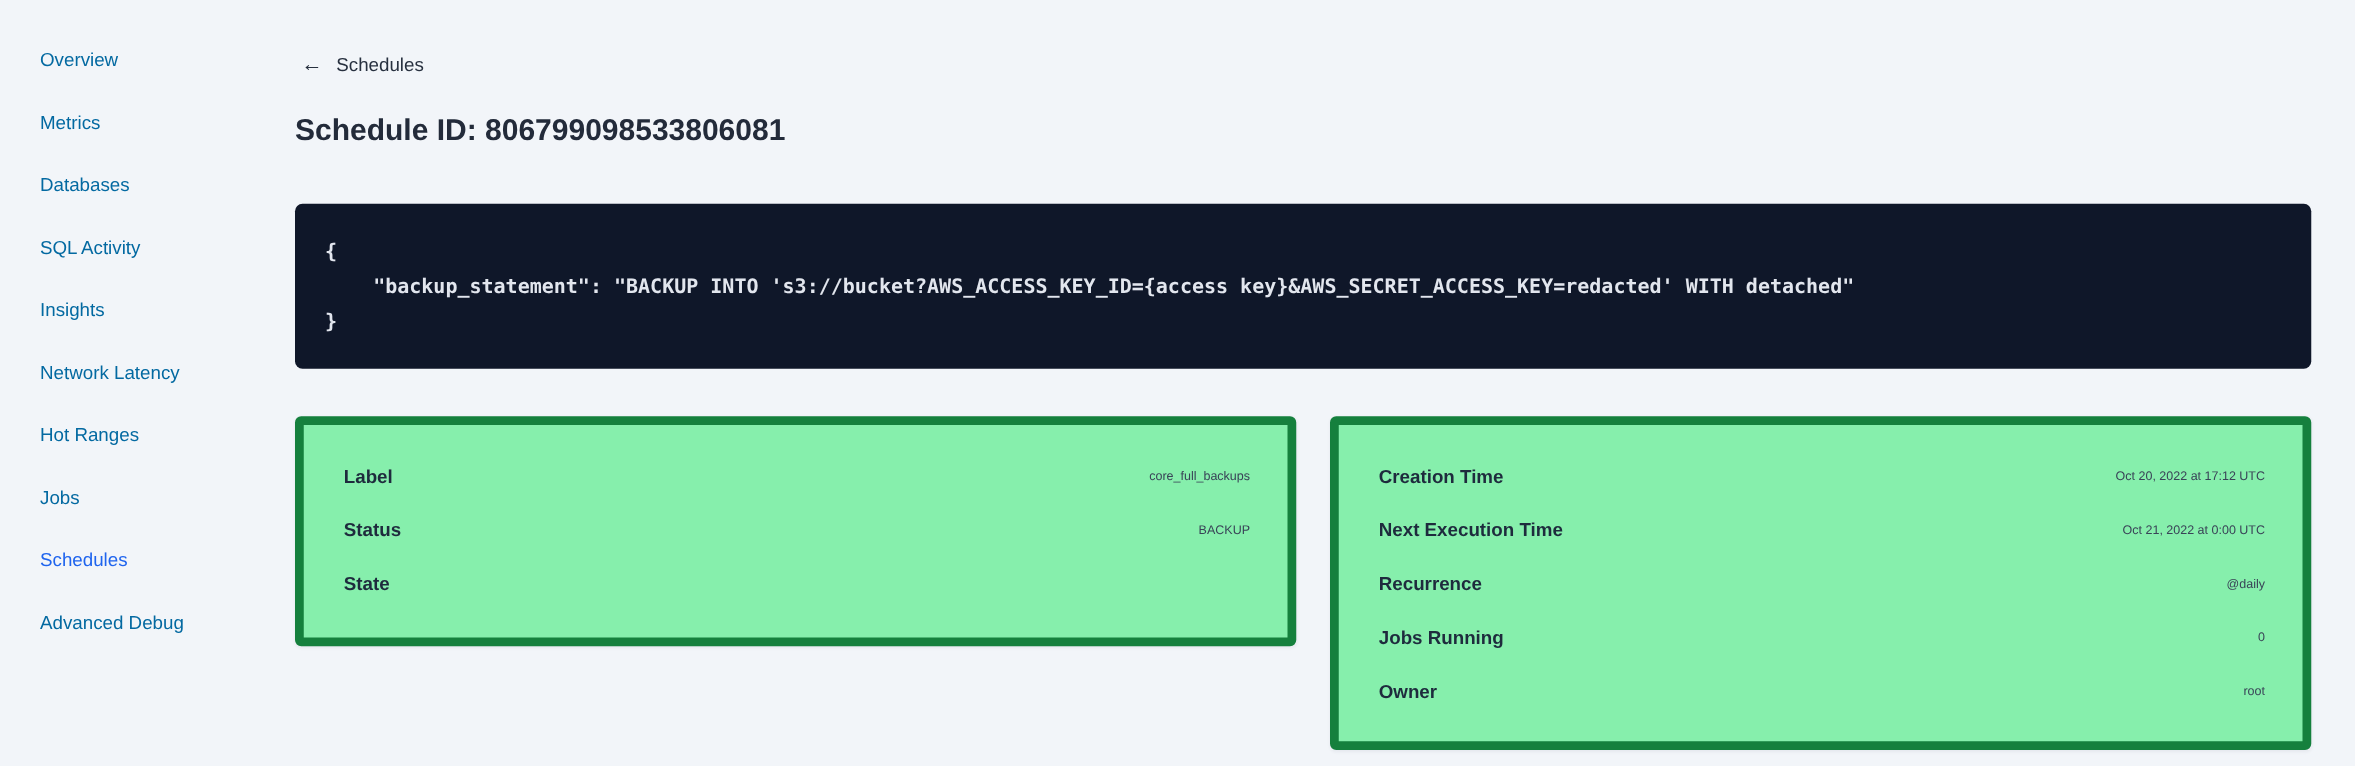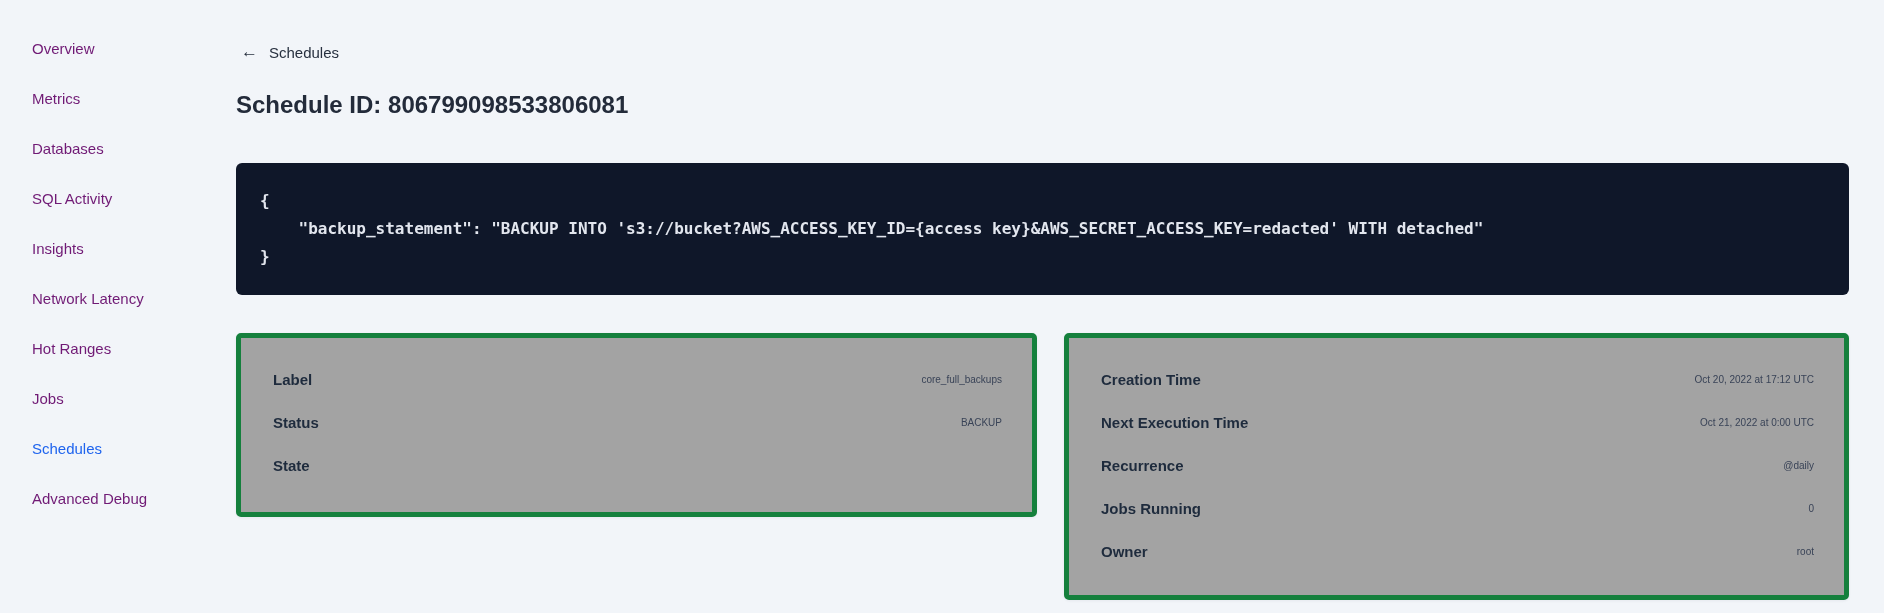--- a/index.html
+++ b/index.html
@@ -16,21 +16,21 @@
   .sidebar {
     position: absolute; left: 0; top: 0;
     width: 236px; height: 100%;
     padding-top: 23px;
   }
   .nav-item {
     height: 50px;
     display: flex; align-items: center;
     padding-left: 32px;
     font-size: 15px;
-    color: #701a75;
+    color: #0369a1;
     cursor: pointer;
     white-space: nowrap;
   }
   .nav-item.active { color: #1f64ee; }
 
   
   .main {
     position: absolute; left: 236px; top: 0;
     width: 1613px;
   }
@@ -72,22 +72,22 @@
   }
 
   
   .cards-row {
     margin-top: 38px;
     display: grid;
     grid-template-columns: 801px 785px;
     gap: 27px;
   }
   .card {
-    background: #a3a3a3;
-    border: 5px solid #15803d;
+    background: #86efac;
+    border: 7px solid #15803d;
     border-radius: 5px;
     box-shadow: 0 1px 3px rgba(28, 42, 66, 0.06);
     padding-top: 20px;
   }
   .card.schedule-card { height: 184px; }
   .card.execution-card { height: 267px; }
   .card-row {
     height: 43px;
     display: flex; align-items: center;
     justify-content: space-between;

